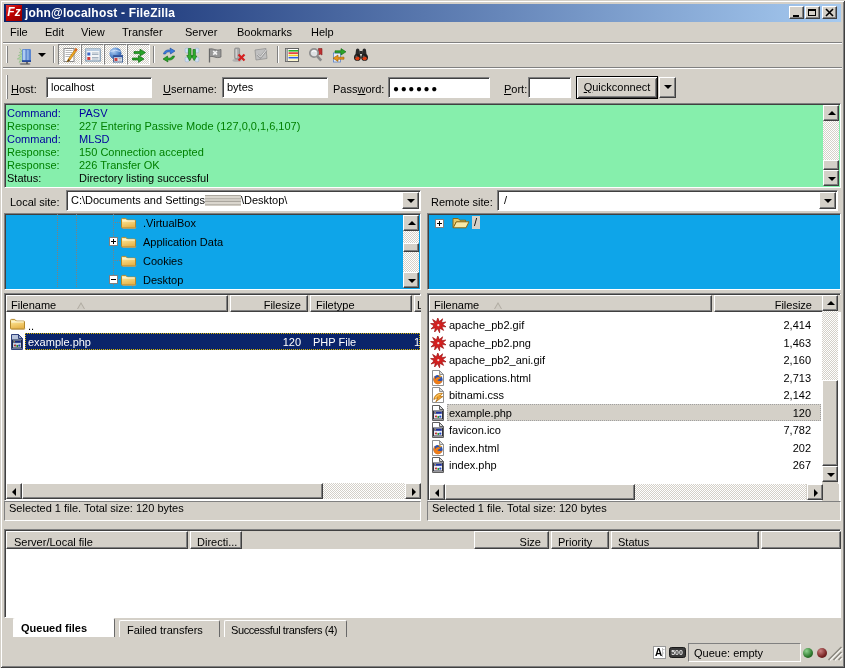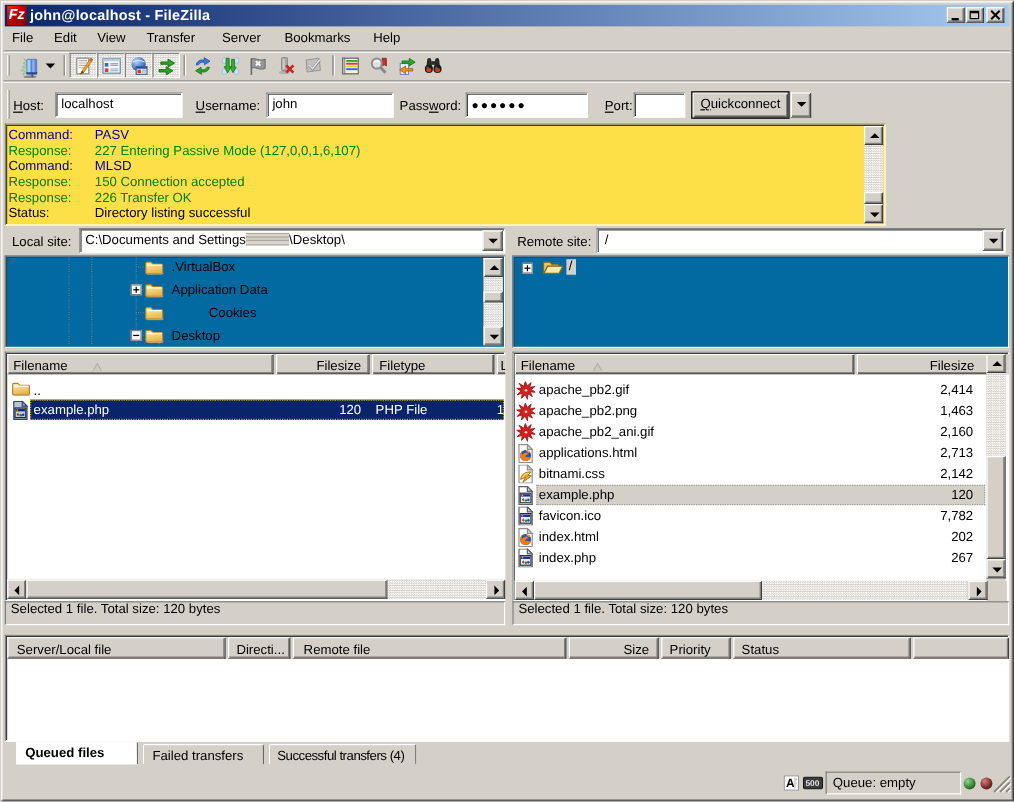--- a/index.html
+++ b/index.html
@@ -36,30 +36,30 @@
 .tglbtn { position:absolute; top:0px; width:23px; height:21px; border:1px solid; border-color:#808080 #fff #fff #808080; background-image: conic-gradient(#fff 90deg, #d4d0c8 90deg 180deg, #fff 180deg 270deg, #d4d0c8 270deg); background-size:2px 2px; }
 .tsep { position:absolute; top:2px; height:17px; }
 
 
 #qc { left:3px; top:69px; width:839px; height:33px; }
 #qc label { position:absolute; top:14px; }
 .qcin { position:absolute; top:8px; height:21px; background:#fff; border:1px solid; border-color:#808080 #fff #fff #808080; box-shadow: inset 1px 1px 0 #404040; padding:3px 0 0 4px; }
 u { text-decoration:underline; }
 
 
-#log { left:4px; top:103px; width:734px; height:85px; background:#fde047; border:1px solid; border-color:#808080 #fff #fff #808080; box-shadow: inset 1px 1px 0 #404040; }
+#log { left:4px; top:103px; width:837px; height:85px; background:#86efac; border:1px solid; border-color:#808080 #fff #fff #808080; box-shadow: inset 1px 1px 0 #404040; }
 .logline { position:absolute; left:2px; width:700px; }
 .logmsg { position:absolute; left:72px; }
 
 
 .combolbl { position:absolute; top:6px; }
 .combo { position:absolute; top:0; height:21px; background:#fff; border:1px solid; border-color:#808080 #fff #fff #808080; box-shadow: inset 1px 1px 0 #404040; }
 .combobtn { position:absolute; top:1px; right:1px; width:17px; height:17px; background:#d4d0c8; border:1px solid; border-color:#fff #404040 #404040 #fff; box-shadow: inset -1px -1px 0 #808080; }
 .darr { position:absolute; width:0; height:0; border:4px solid transparent; border-top:4px solid #000; border-bottom:none; }
-.treebox { position:absolute; background:#0369a1; border:1px solid; border-color:#808080 #fff #fff #808080; box-shadow: inset 1px 1px 0 #404040; }
+.treebox { position:absolute; background:#0ea5e9; border:1px solid; border-color:#808080 #fff #fff #808080; box-shadow: inset 1px 1px 0 #404040; }
 .dotv { position:absolute; width:1px; background-image:linear-gradient(#808080 1px, transparent 1px); background-size:1px 2px; }
 .doth { position:absolute; height:1px; background-image:linear-gradient(90deg,#808080 1px, transparent 1px); background-size:2px 1px; }
 .pm { position:absolute; width:9px; height:9px; background:#fff; border:1px solid #808080; }
 .pm:before { content:""; position:absolute; left:1px; top:3px; width:5px; height:1px; background:#000; }
 .pm.plus:after { content:""; position:absolute; left:3px; top:1px; width:1px; height:5px; background:#000; }
 .trow { position:absolute; white-space:nowrap; }
 
 
 .listpanel { position:absolute; background:#fff; border:1px solid; border-color:#808080 #fff #fff #808080; box-shadow: inset 1px 1px 0 #404040; }
 .lrow { position:absolute; white-space:nowrap; }
@@ -255,21 +255,21 @@
         </svg>
       </div>
 </div>
 <div class="abs etchh" style="left:3px; top:67px; width:839px;"></div>
 
 <div id="qc" class="abs">
   <div class="abs gripv" style="left:3px; top:6px; height:24px;"></div>
   <label style="left:8px;"><u>H</u>ost:</label>
   <div class="qcin" style="left:43px; width:106px;">localhost</div>
   <label style="left:160px;"><u>U</u>sername:</label>
-  <div class="qcin" style="left:219px; width:106px;">john</div>
+  <div class="qcin" style="left:219px; width:106px;">bytes</div>
   <label style="left:330px;">Pass<u>w</u>ord:</label>
   <div class="qcin" style="left:385px; width:102px; font-size:10px; letter-spacing:1.6px; padding-top:5px;">●●●●●●</div>
   <label style="left:501px;"><u>P</u>ort:</label>
   <div class="qcin" style="left:525px; width:43px;"></div>
   <div class="abs" style="left:573px; top:7px; width:82px; height:23px; background:#d4d0c8; border:1px solid #000; box-shadow: inset 1px 1px 0 #fff, inset -1px -1px 0 #404040, inset 2px 2px 0 #d4d0c8, inset -2px -2px 0 #808080; text-align:center; padding-top:4px;"><u>Q</u>uickconnect</div>
   <div class="abs raised" style="left:656px; top:8px; width:17px; height:21px;">
         <div class="darr" style="left:4px; top:7px;"></div>
       </div>
 </div>
 
@@ -360,21 +360,21 @@
               <stop offset="0" stop-color="#fdf2bc"></stop>
               <stop offset="0.45" stop-color="#f6d77e"></stop>
               <stop offset="1" stop-color="#e8b54d"></stop>
             </linearGradient>
           </defs>
           <path d="M1.5 12.2 V4.4 Q1.5 3.4 2.5 3.4 H5.8 L7.5 5.1 H14.7 Q15.5 5.1 15.5 5.9 V12.2 Q15.5 13 14.7 13 H2.3 Q1.5 13 1.5 12.2 Z" fill="url(#gf)" stroke="#b3882c"></path>
           <path d="M2.3 5.9 H14.7" stroke="#fffbe2" stroke-width="1.1"></path>
           <path d="M2.6 13.4 H15.2 Q15.9 13.4 16 12.6" stroke="#c9a86a" stroke-width="0.8" fill="none"></path>
         </svg>
       </div>
-  <div class="trow" style="left:138px; top:41px;margin-left:31px;">Cookies</div>
+  <div class="trow" style="left:138px; top:41px;">Cookies</div>
   <div class="pm" style="left:104px; top:61px;"></div>
   <div class="icon16 fold" style="left:115px; top:58px;">
         <svg width="17" height="16" viewBox="0 0 17 16">
           <defs>
             <linearGradient id="gf" x1="0" y1="0" x2="0.3" y2="1">
               <stop offset="0" stop-color="#fdf2bc"></stop>
               <stop offset="0.45" stop-color="#f6d77e"></stop>
               <stop offset="1" stop-color="#e8b54d"></stop>
             </linearGradient>
           </defs>
@@ -609,23 +609,20 @@
 <div class="statusbar1" style="left:427px; top:501px; width:414px;">Selected 1 file. Total size: 120 bytes</div>
 
 <div class="listpanel" style="left:4px; top:529px; width:837px; height:89px;">
   <div class="abs" style="left:1px; top:1px; width:835px; height:18px; background:#d4d0c8; overflow:hidden;">
     <div class="hdrbtn" style="left:0px; width:182px; height:18px;">
           <span class="hdrtxt" style="left:7px; top:4px;">Server/Local file</span>
         </div>
     <div class="hdrbtn" style="left:184px; width:52px; height:18px;">
           <span class="hdrtxt" style="left:6px; top:4px;">Directi...</span>
         </div>
-    <div class="hdrbtn" style="left:238px; width:228px; height:18px;">
-          <span class="hdrtxt" style="left:8px; top:4px;">Remote file</span>
-        </div>
     <div class="hdrbtn" style="left:468px; width:75px; height:18px;">
           <span class="hdrtxt" style="right:7px; top:4px;">Size</span>
         </div>
     <div class="hdrbtn" style="left:545px; width:58px; height:18px;">
           <span class="hdrtxt" style="left:6px; top:4px;">Priority</span>
         </div>
     <div class="hdrbtn" style="left:605px; width:148px; height:18px;">
           <span class="hdrtxt" style="left:6px; top:4px;">Status</span>
         </div>
     <div class="hdrbtn" style="left:755px; width:80px; height:18px;"></div>

